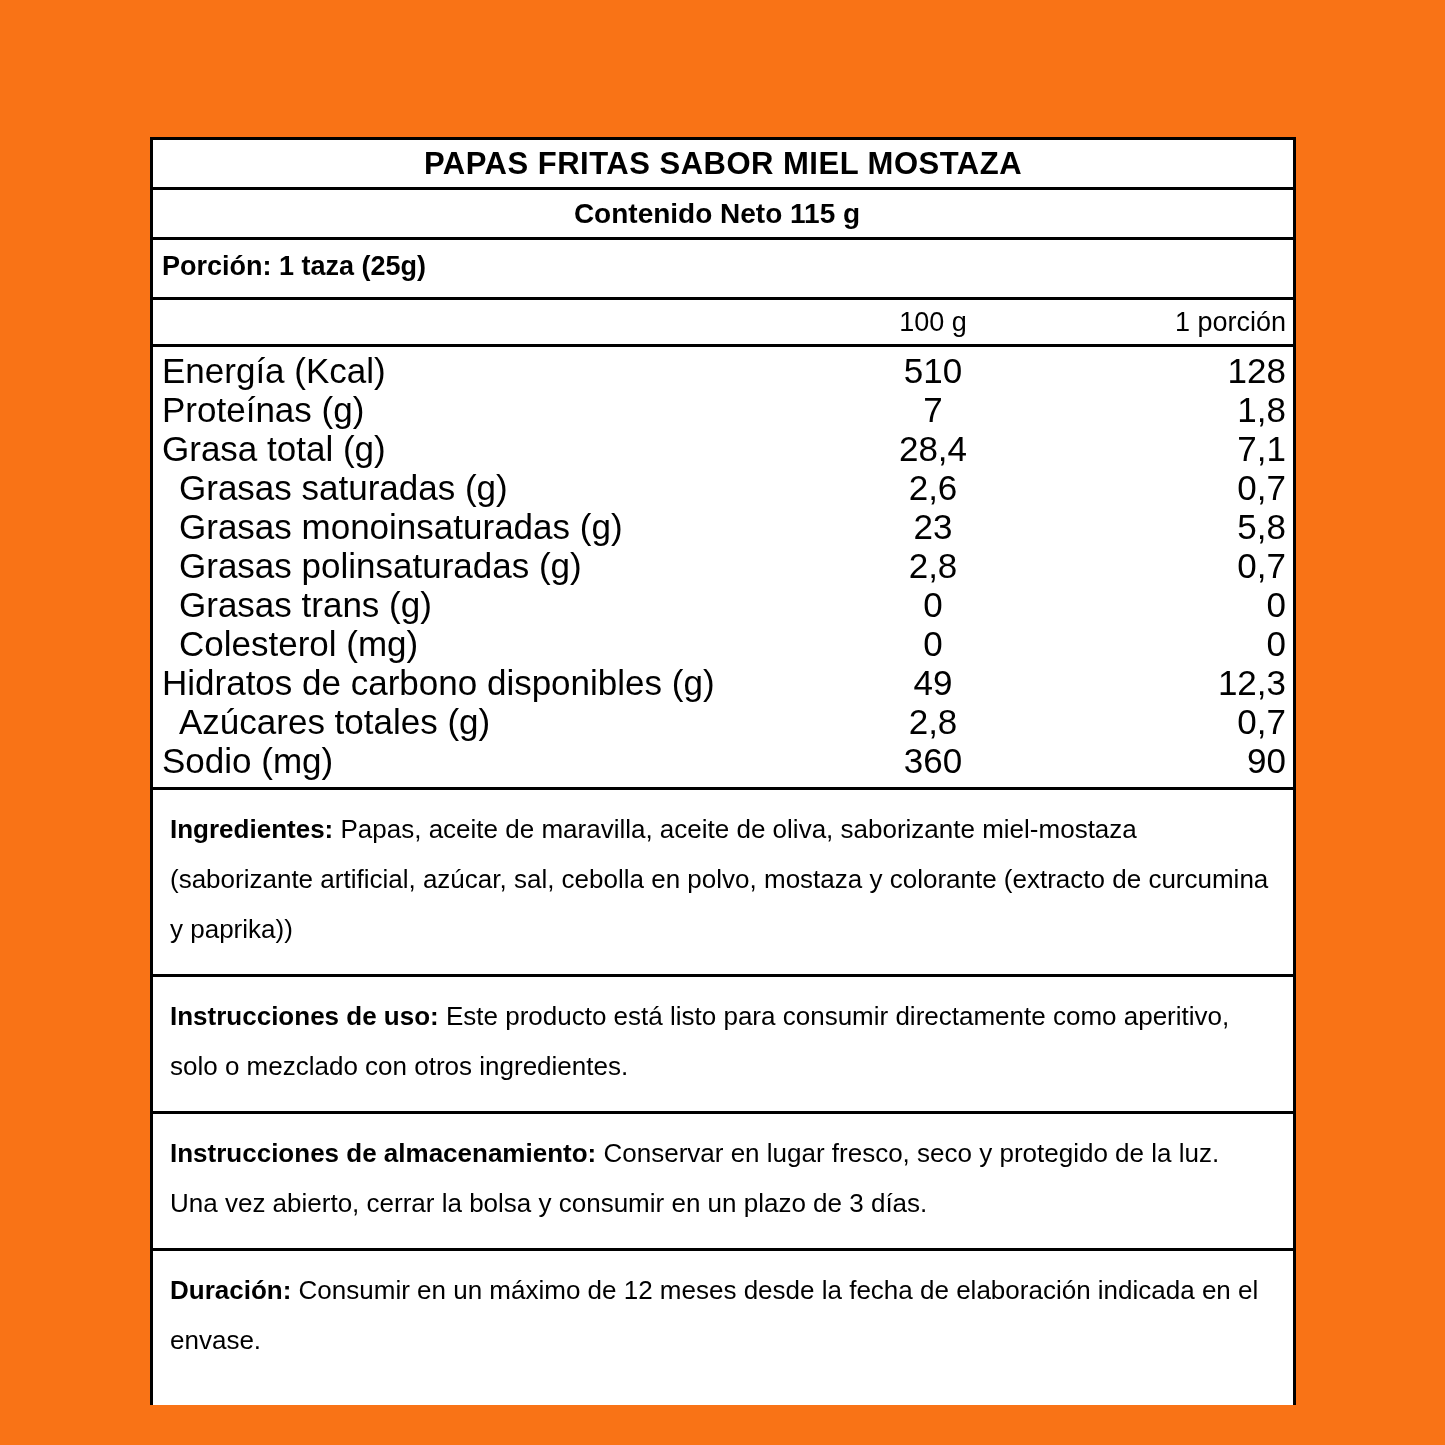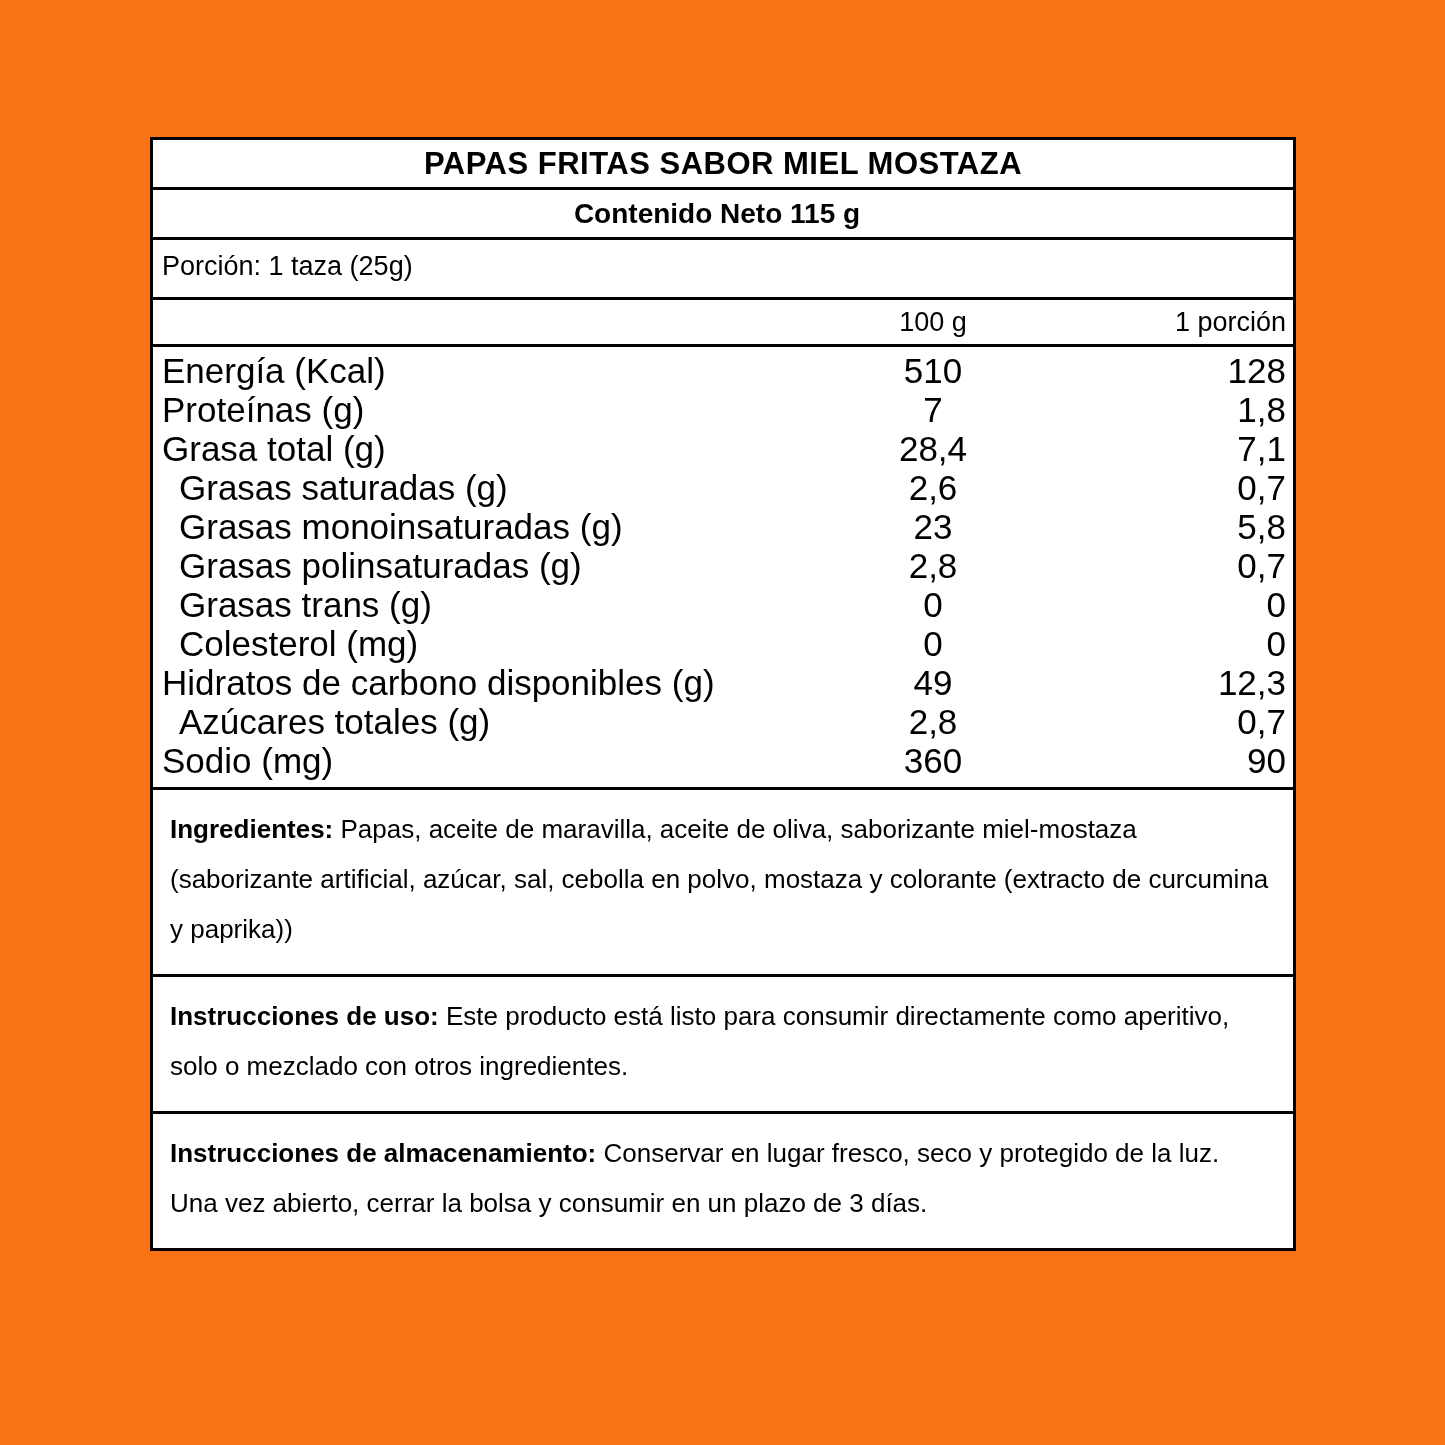--- a/index.html
+++ b/index.html
@@ -58,21 +58,21 @@
     align-items: center;
     padding-left: 9px;
     font-size: 29px;
     font-weight: bold;
     letter-spacing: 0.3px;
   }
   .serving-sec {
     padding: 5px 9px 9px 9px;
     font-size: 27px;
   }
-  .serving-line { line-height: 43px; }
+  .serving-line { line-height: 43px; font-weight: bold; }
 
   .cols-sec {
     height: 50px;
     font-size: 27px;
   }
   .header-row {
     display: flex;
     align-items: center;
     height: 100%;
   }
@@ -205,15 +205,19 @@
     <div class="sec para-sec">
       <p><span class="lead">Instrucciones de uso:</span>
         <span>Este producto está listo para consumir directamente como aperitivo, solo o mezclado con otros ingredientes.</span></p>
     </div>
 
     <div class="sec para-sec">
       <p><span class="lead">Instrucciones de almacenamiento:</span>
         <span>Conservar en lugar fresco, seco y protegido de la luz. Una vez abierto, cerrar la bolsa y consumir en un plazo de 3 días.</span></p>
     </div>
 
+    <div class="sec para-sec dur-sec">
+      <p><span class="lead">Duración:</span>
+        <span>Consumir en un máximo de 12 meses desde la fecha de elaboración indicada en el envase.</span></p>
+    </div>
 
   </div>
 </div>
 
 </body></html>

